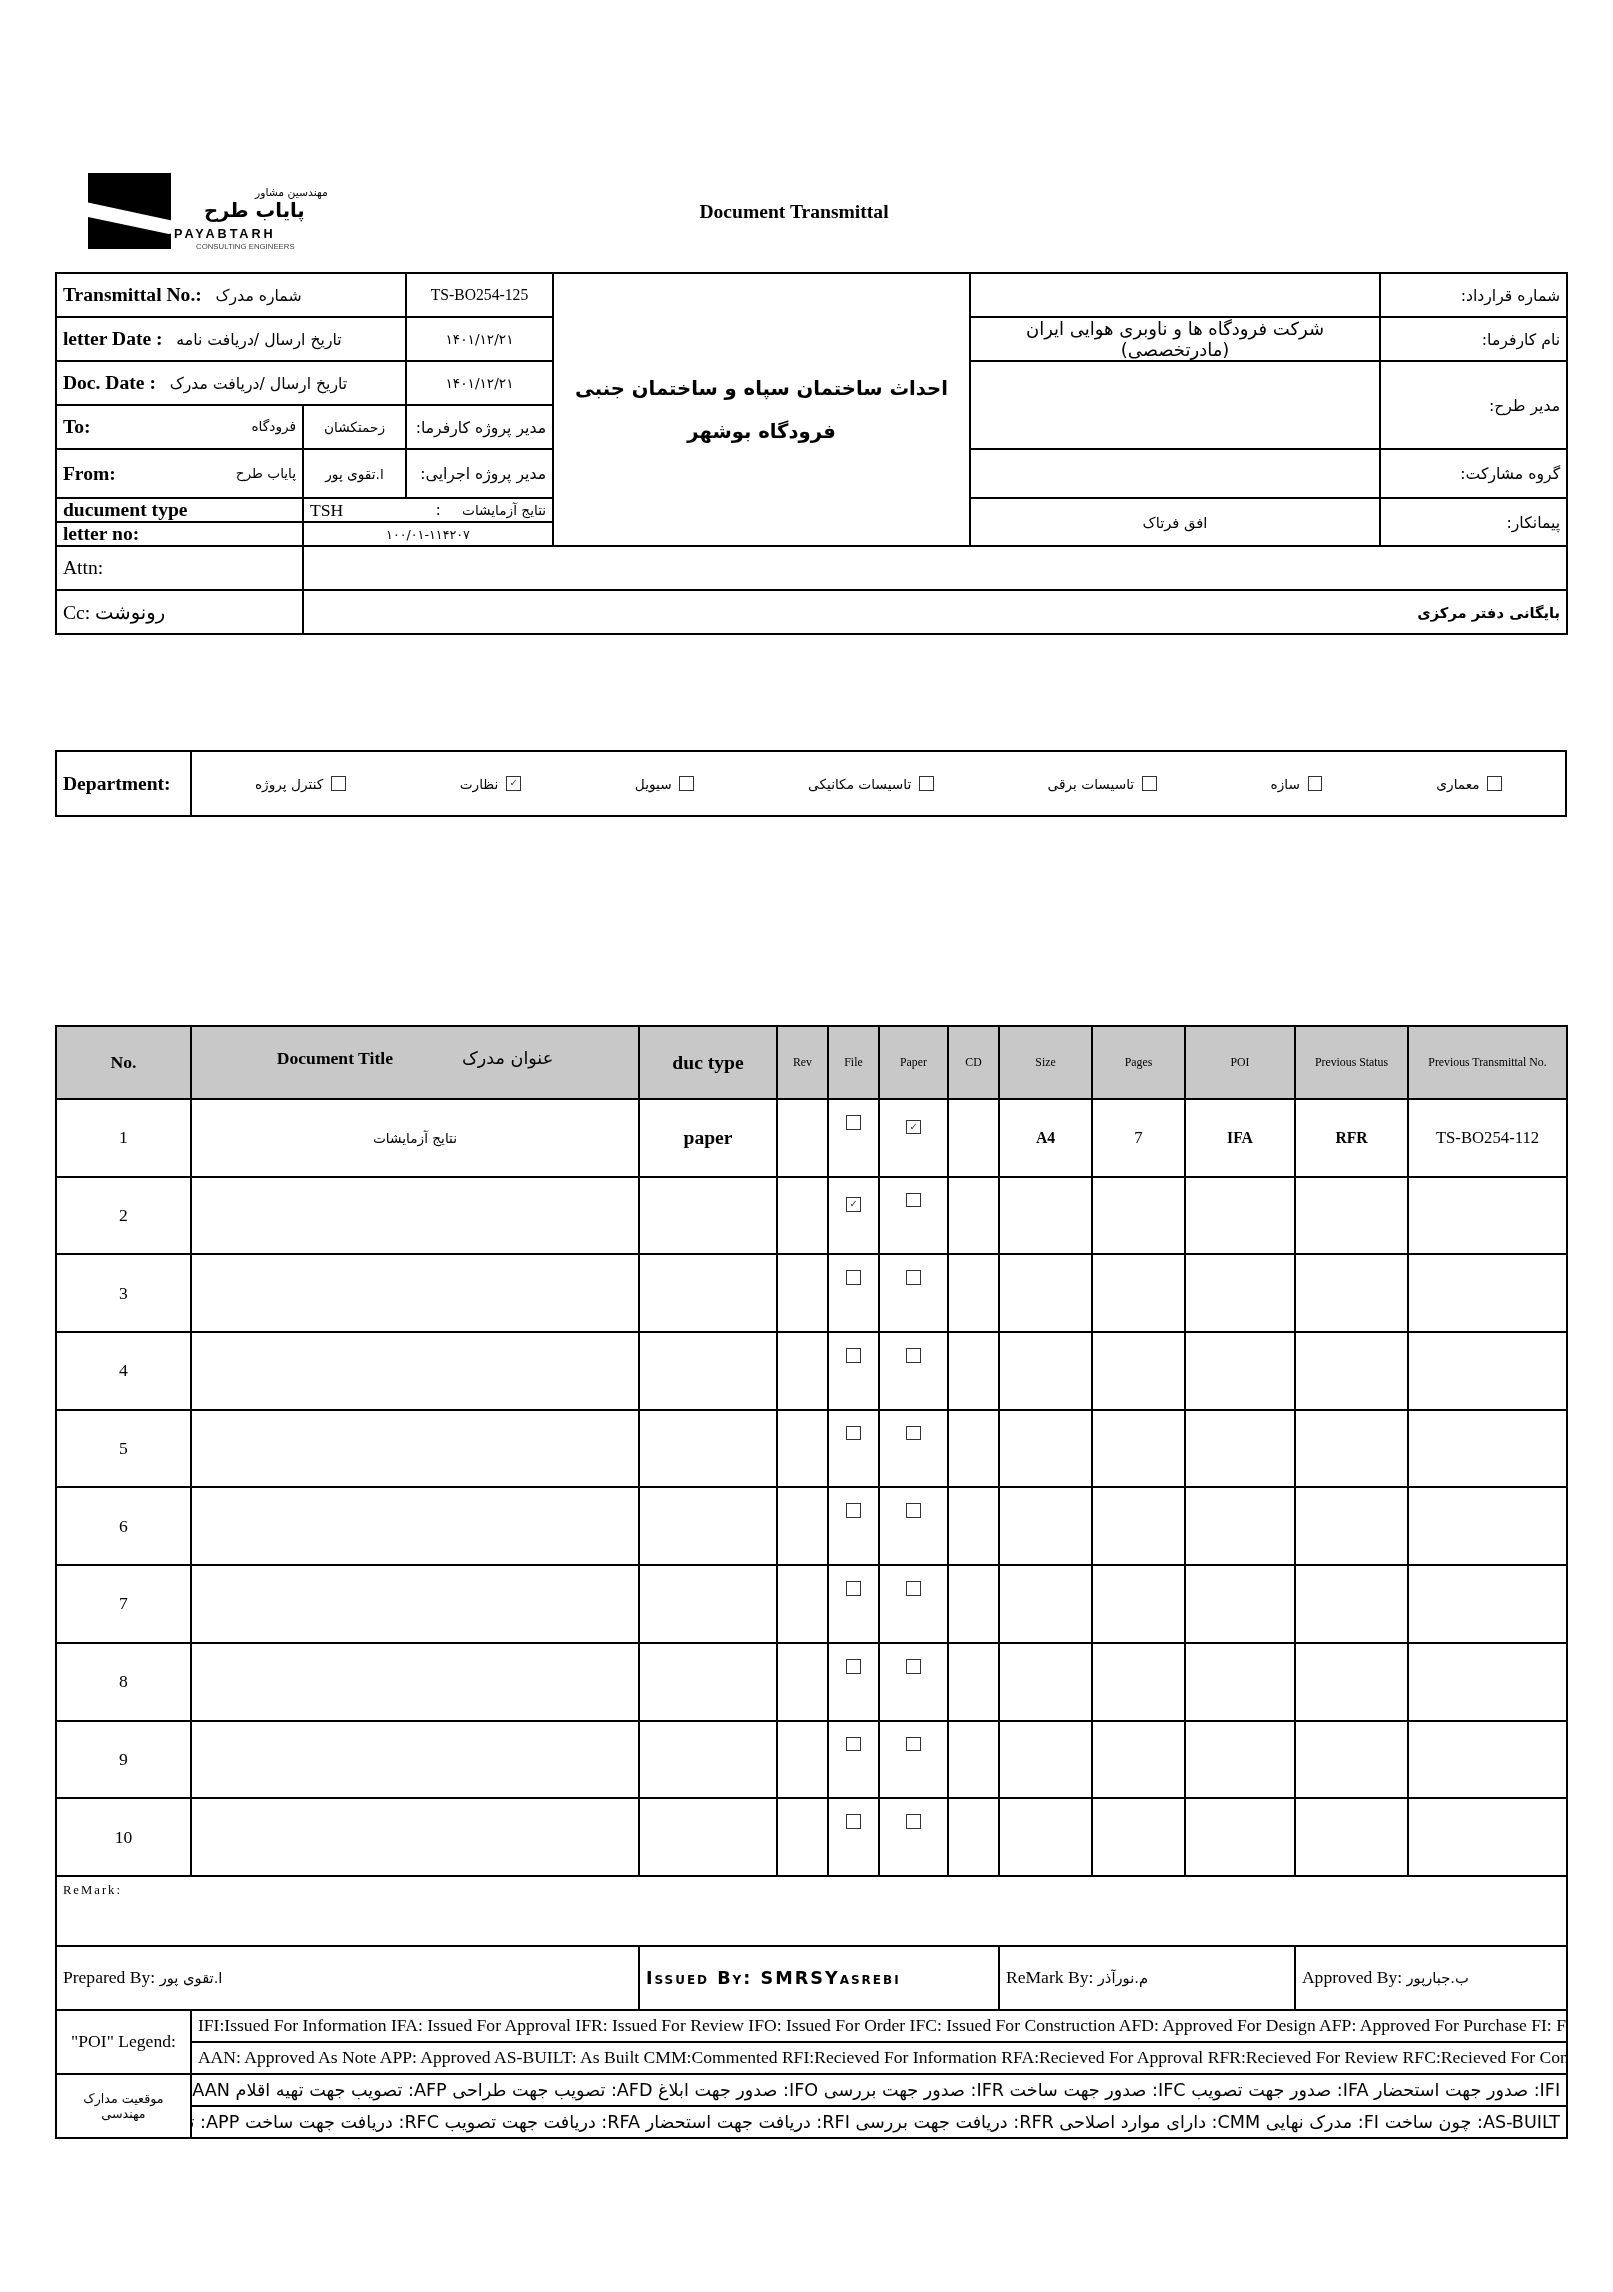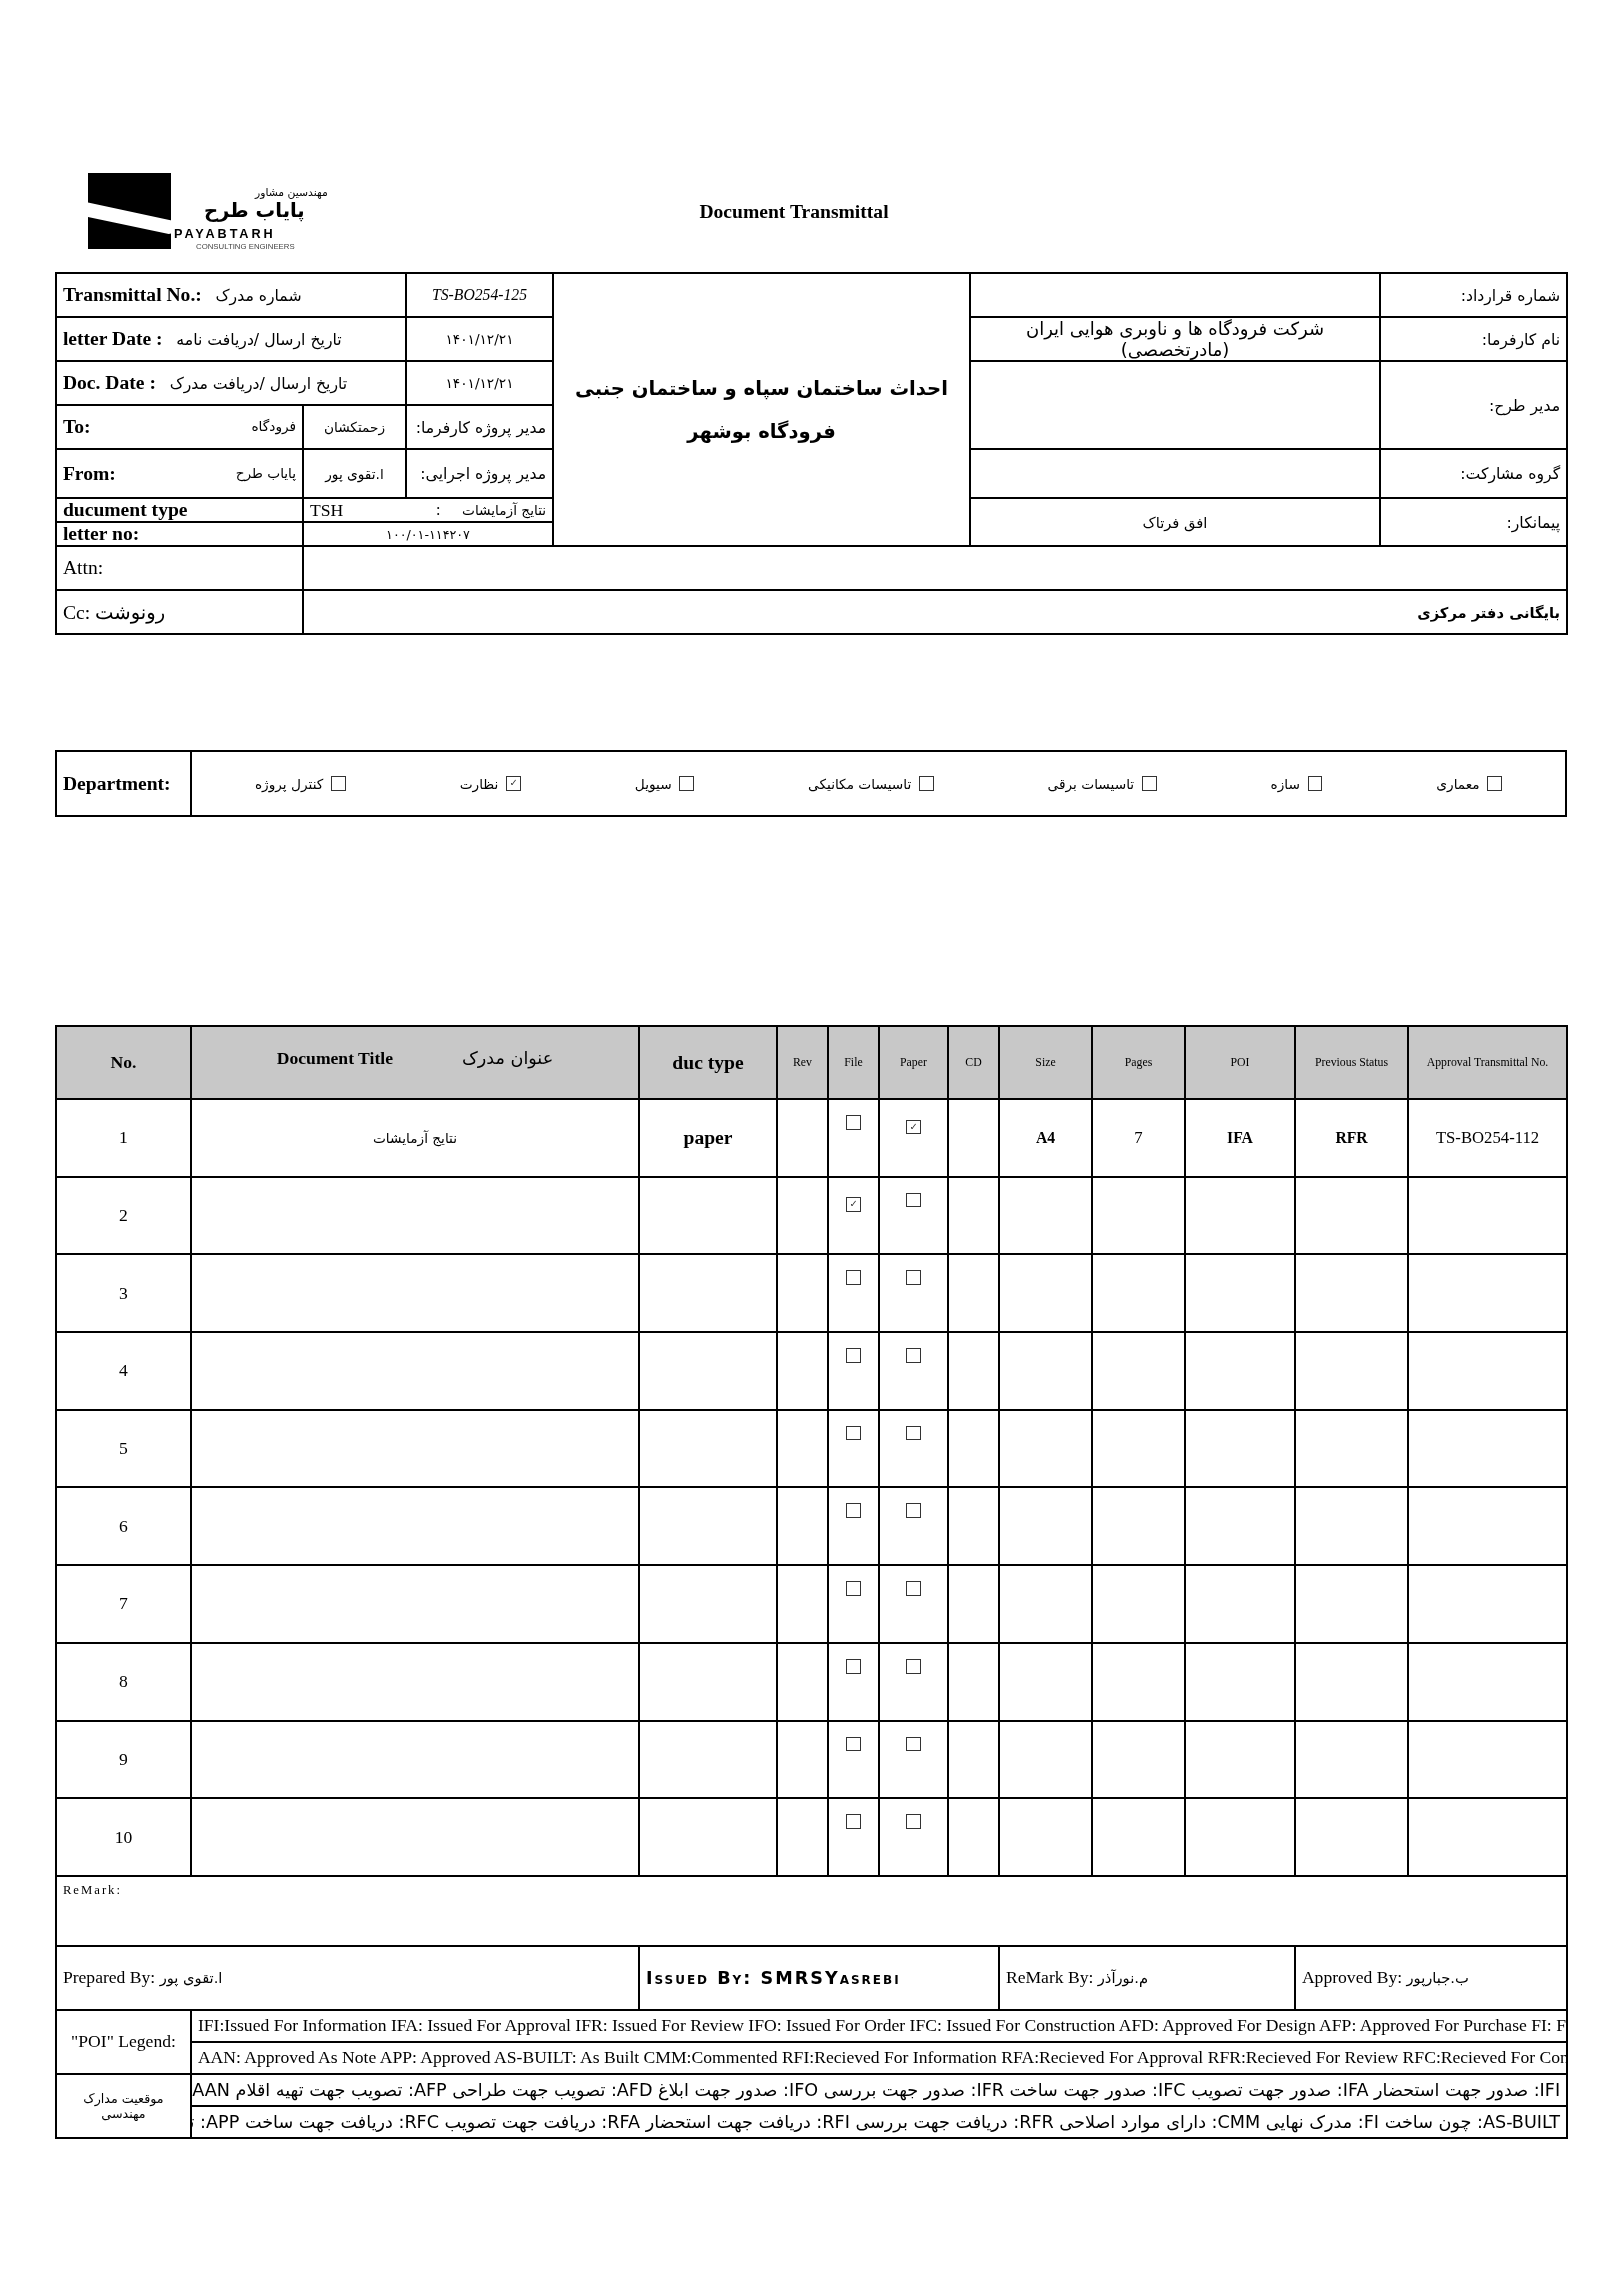--- a/index.html
+++ b/index.html
@@ -10,21 +10,21 @@
   .logo-fa-small { left:255px; top:186px; font-size:10.8px; font-family:"DejaVu Sans", sans-serif; }
   .logo-fa-big { left:204px; top:199px; font-size:19.6px; font-weight:bold; font-family:"DejaVu Sans", sans-serif; }
   .logo-en { left:174px; top:227px; font-size:12.7px; letter-spacing:2.9px; font-family:"Liberation Sans", sans-serif; font-weight:bold;}
   .logo-sub { left:196px; top:242px; font-size:7.8px; font-family:"Liberation Sans", sans-serif; color:#444; }
   .doc-title { left:588px; top:201px; width:412px; text-align:center; font-size:19.6px; font-weight:bold; }
 
   table { border-collapse:collapse; position:absolute; table-layout:fixed; }
   td, th { border:2.9px solid #000; padding:0 5.9px; vertical-align:middle; }
   .fa { direction:rtl; font-family:"DejaVu Sans", sans-serif; }
   .en-lbl { font-weight:bold; font-size:19.6px; }
-  .small { font-size:13.7px;font-style:italic; }
+  .small { font-size:13.7px; }
 
   #hdr { left:55px; top:272px; width:1510px; }
   #hdr td { height:42px; }
   .hdr-lbl { font-size:19.6px; font-weight:bold; white-space:nowrap; }
   .hdr-lbl .fa { font-size:15.7px; font-weight:normal; margin-left:13.7px; }
   .center { text-align:center; }
   .right { text-align:right; }
   .proj-title { font-size:19.6px; font-weight:bold; line-height:43px; text-align:center; }
 
   #dept { left:55px; top:750px; width:1510px; }
@@ -188,21 +188,21 @@
       <th style="position:relative"><span style="position:relative;top:-3.9px">Document Title</span><span class="fa" style="font-weight:normal;margin-left:69px;position:relative;top:-3.9px">عنوان مدرک</span></th>
       <th style="font-size:19.6px">duc type</th>
       <th class="sm">Rev</th>
       <th class="sm">File</th>
       <th class="sm">Paper</th>
       <th class="sm">CD</th>
       <th class="sm">Size</th>
       <th class="sm">Pages</th>
       <th class="sm">POI</th>
       <th class="sm">Previous Status</th>
-      <th class="sm">Approval Transmittal No.</th>
+      <th class="sm">Previous Transmittal No.</th>
     </tr>
   </thead>
   <tbody id="doc-rows">
       <tr>
         <td>1</td>
         <td class="fa" style="font-size: 13.7px;">نتایج آزمایشات</td>
         <td class="bold" style="font-size: 19.6px;">paper</td>
         <td></td>
         <td style="vertical-align: top; padding-top: 13.7px;"><span class="cb"></span></td>
         <td style="vertical-align: top; padding-top: 13.7px;"><span class="cb">✓</span></td>

